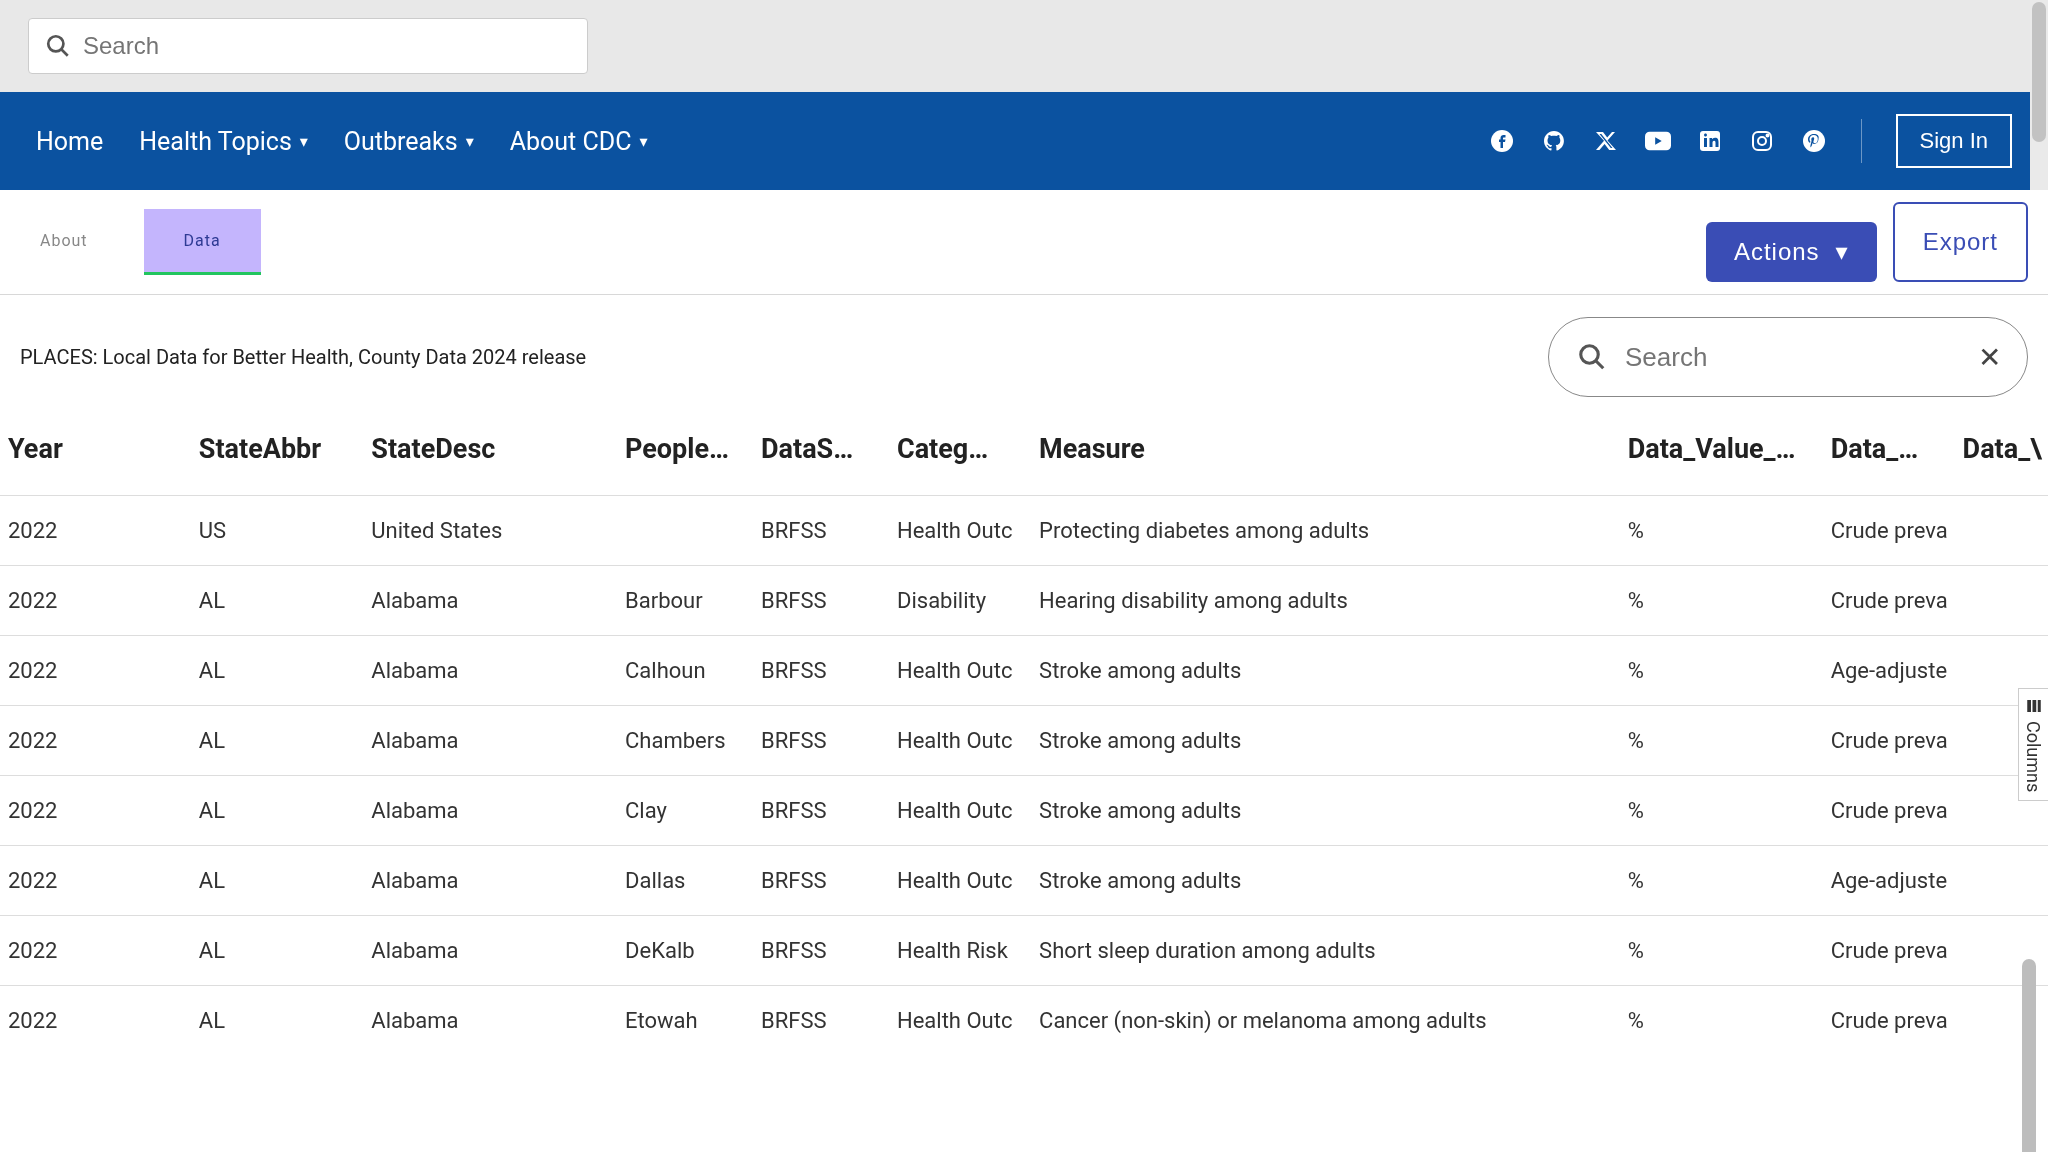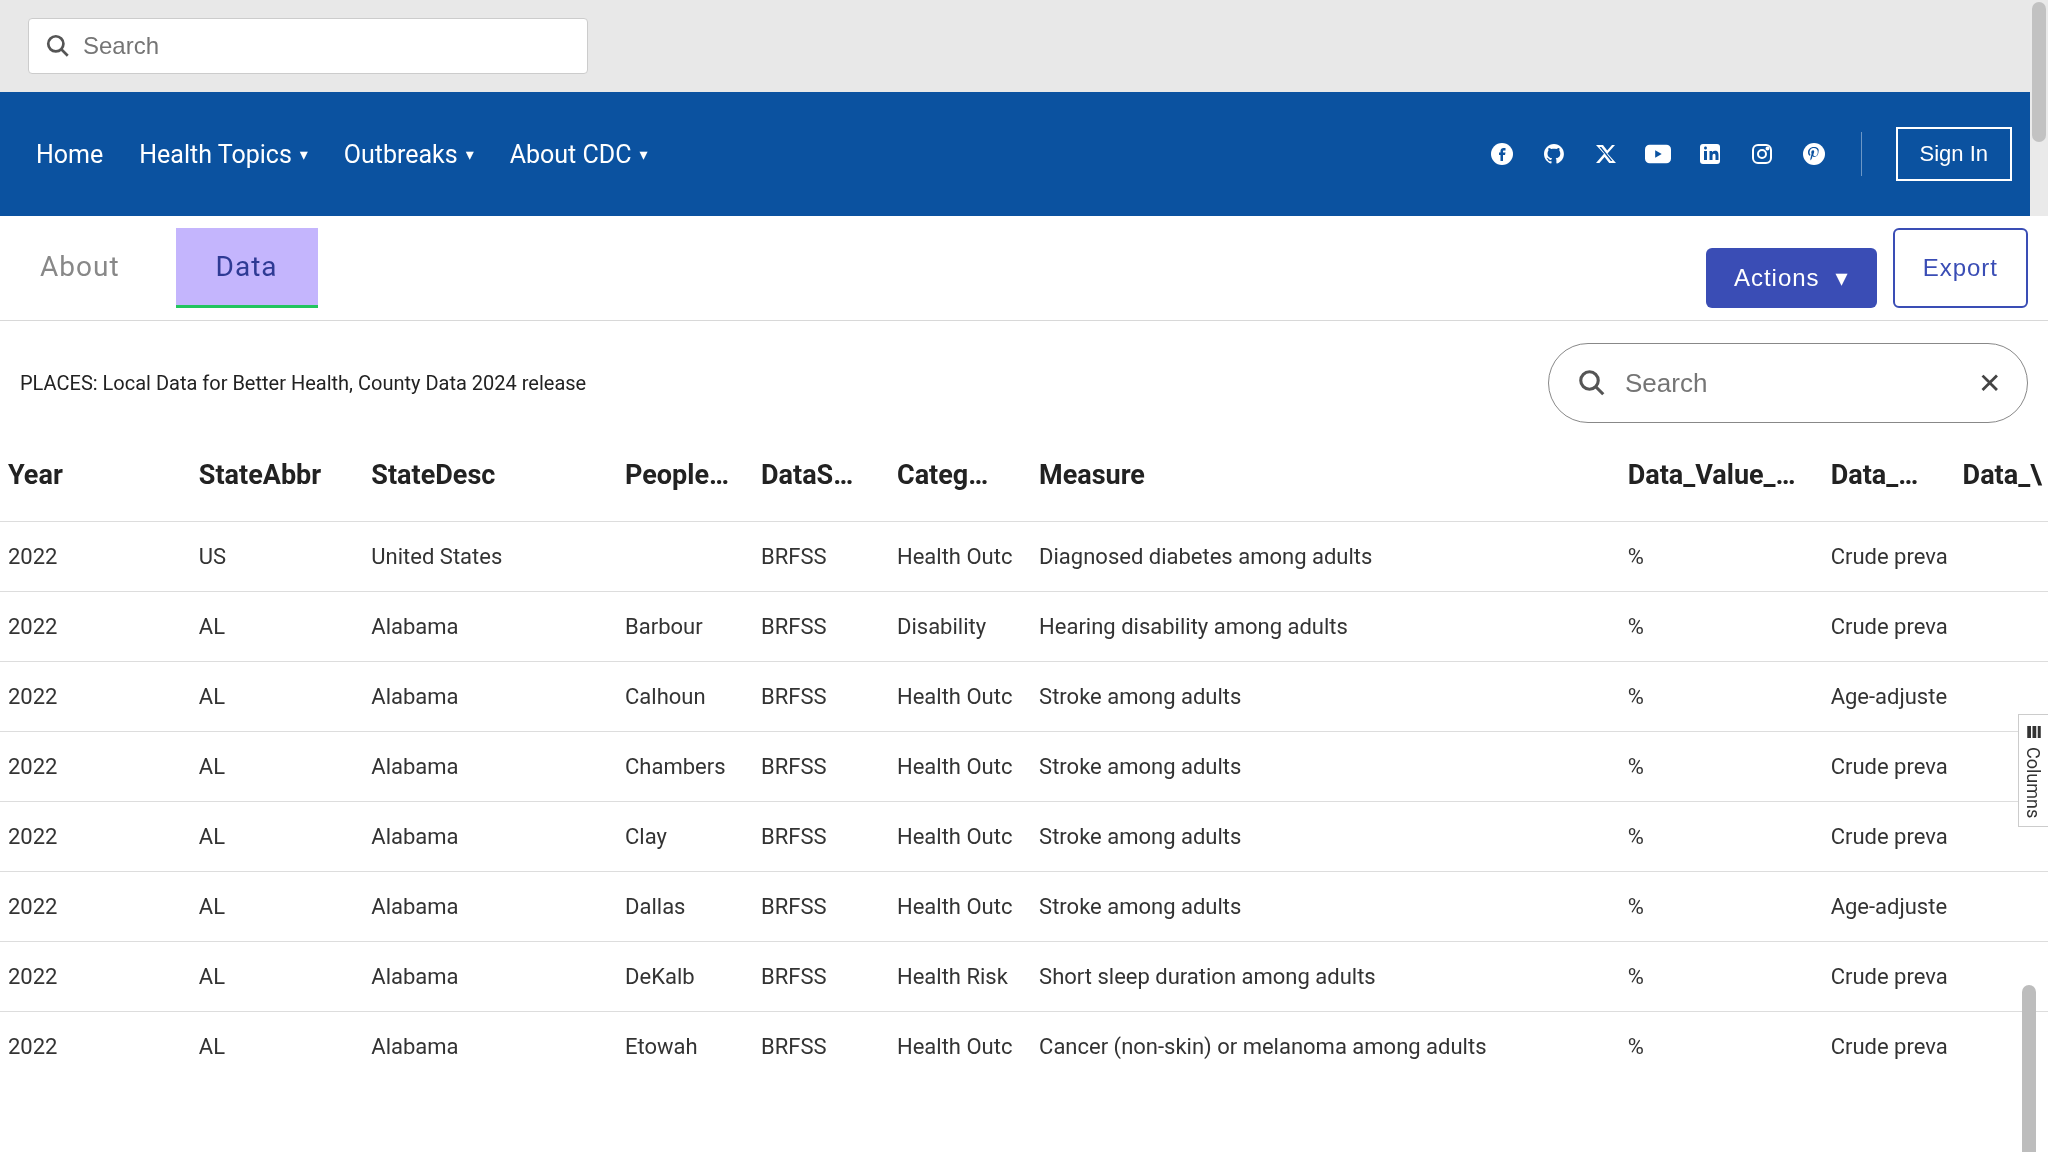--- a/index.html
+++ b/index.html
@@ -15,37 +15,37 @@
 .logo-box::before { left: 0; }
 .logo-box::after { right: 0; }
 .brand-text { display: flex; flex-direction: column; gap: 2px; }
 .brand-title { font-size: 29px; color: #333; font-weight: 400; }
 .brand-sub { font-size: 18px; color: #555; }
 
 .top-search { width: 560px; height: 56px; background: #fff; border: 1px solid #ccc; border-radius: 4px; display: flex; align-items: center; padding: 0 16px; gap: 12px; margin-right: 18px; }
 .top-search input { border: none; outline: none; font-size: 24px; color: #888; flex: 1; background: transparent; }
 
 
-.nav-blue { background: #0b52a0; height: 124px; display: flex; align-items: center; justify-content: space-between; padding: 4px 36px; }
+.nav-blue { background: #0b52a0; height: 98px; display: flex; align-items: center; justify-content: space-between; padding: 4px 36px; }
 .nav-left { display: flex; gap: 36px; align-items: center; }
 .nav-item { color: #fff; font-size: 25px; display: flex; align-items: center; gap: 8px; cursor: pointer; }
 .chev { font-size: 16px; }
 .nav-right { display: flex; align-items: center; gap: 26px; }
 .social-icons { display: flex; gap: 26px; align-items: center; }
 .social-icons span { color: #fff; font-size: 24px; cursor: pointer; display: inline-flex; width: 26px; height: 26px; align-items: center; justify-content: center; }
 .divider-v { width: 1px; height: 44px; background: rgba(255,255,255,0.4); margin: 0 8px; }
 .signin-btn { border: 2px solid #fff; color: #fff; padding: 12px 22px; font-size: 22px; background: transparent; cursor: pointer; }
 
 
 .content { background: #fff; flex: 1; display: flex; flex-direction: column; position: relative; overflow: hidden; }
 
 
 .tabs-row { display: flex; align-items: center; justify-content: space-between; padding: 0 20px 0 0; border-bottom: 1px solid #d8d8d8; }
 .tabs { display: flex; }
-.tab { padding: 22px 40px; font-size: 28px; color: #888; letter-spacing: 1px; cursor: pointer; }
+.tab { padding: 22px 40px; font-size: 16px; color: #888; letter-spacing: 1px; cursor: pointer; }
 .tab.active { background: #c4b5fd; color: #2e3a94; border-bottom: 3px solid #22c55e; margin-left: 16px; }
 .tab-actions { display: flex; gap: 16px; padding: 12px 0; }
 .actions-btn { background: #3a4db5; color: #fff; border: none; padding: 16px 28px; font-size: 24px; letter-spacing: 1px; border-radius: 6px; display: flex; align-items: center; gap: 16px; cursor: pointer; margin-top: 20px; }
 .export-btn { background: #fff; color: #3a4db5; border: 2px solid #3a4db5; padding: 14px 28px; font-size: 24px; letter-spacing: 1px; border-radius: 6px; cursor: pointer; }
 
 
 .title-row { display: flex; justify-content: space-between; align-items: center; padding: 22px 20px; }
 .page-title { font-size: 20px; font-weight: 400; color: #222; }
 .data-search { width: 480px; height: 80px; border: 1px solid #888; border-radius: 40px; display: flex; align-items: center; padding: 0 28px; gap: 18px; }
 .data-search input { border: none; outline: none; font-size: 26px; color: #888; flex: 1; background: transparent; }
@@ -215,21 +215,21 @@
           </tr>
         </thead>
         <tbody id="tbody">
             <tr>
               <td>2022</td>
               <td>US</td>
               <td>United States</td>
               <td></td>
               <td>BRFSS</td>
               <td>Health Outc</td>
-              <td>Diagnosed diabetes among adults</td>
+              <td>Protecting diabetes among adults</td>
               <td>%</td>
               <td>Crude preva</td>
               <td></td>
             </tr>
             <tr>
               <td>2022</td>
               <td>AL</td>
               <td>Alabama</td>
               <td>Barbour</td>
               <td>BRFSS</td>

